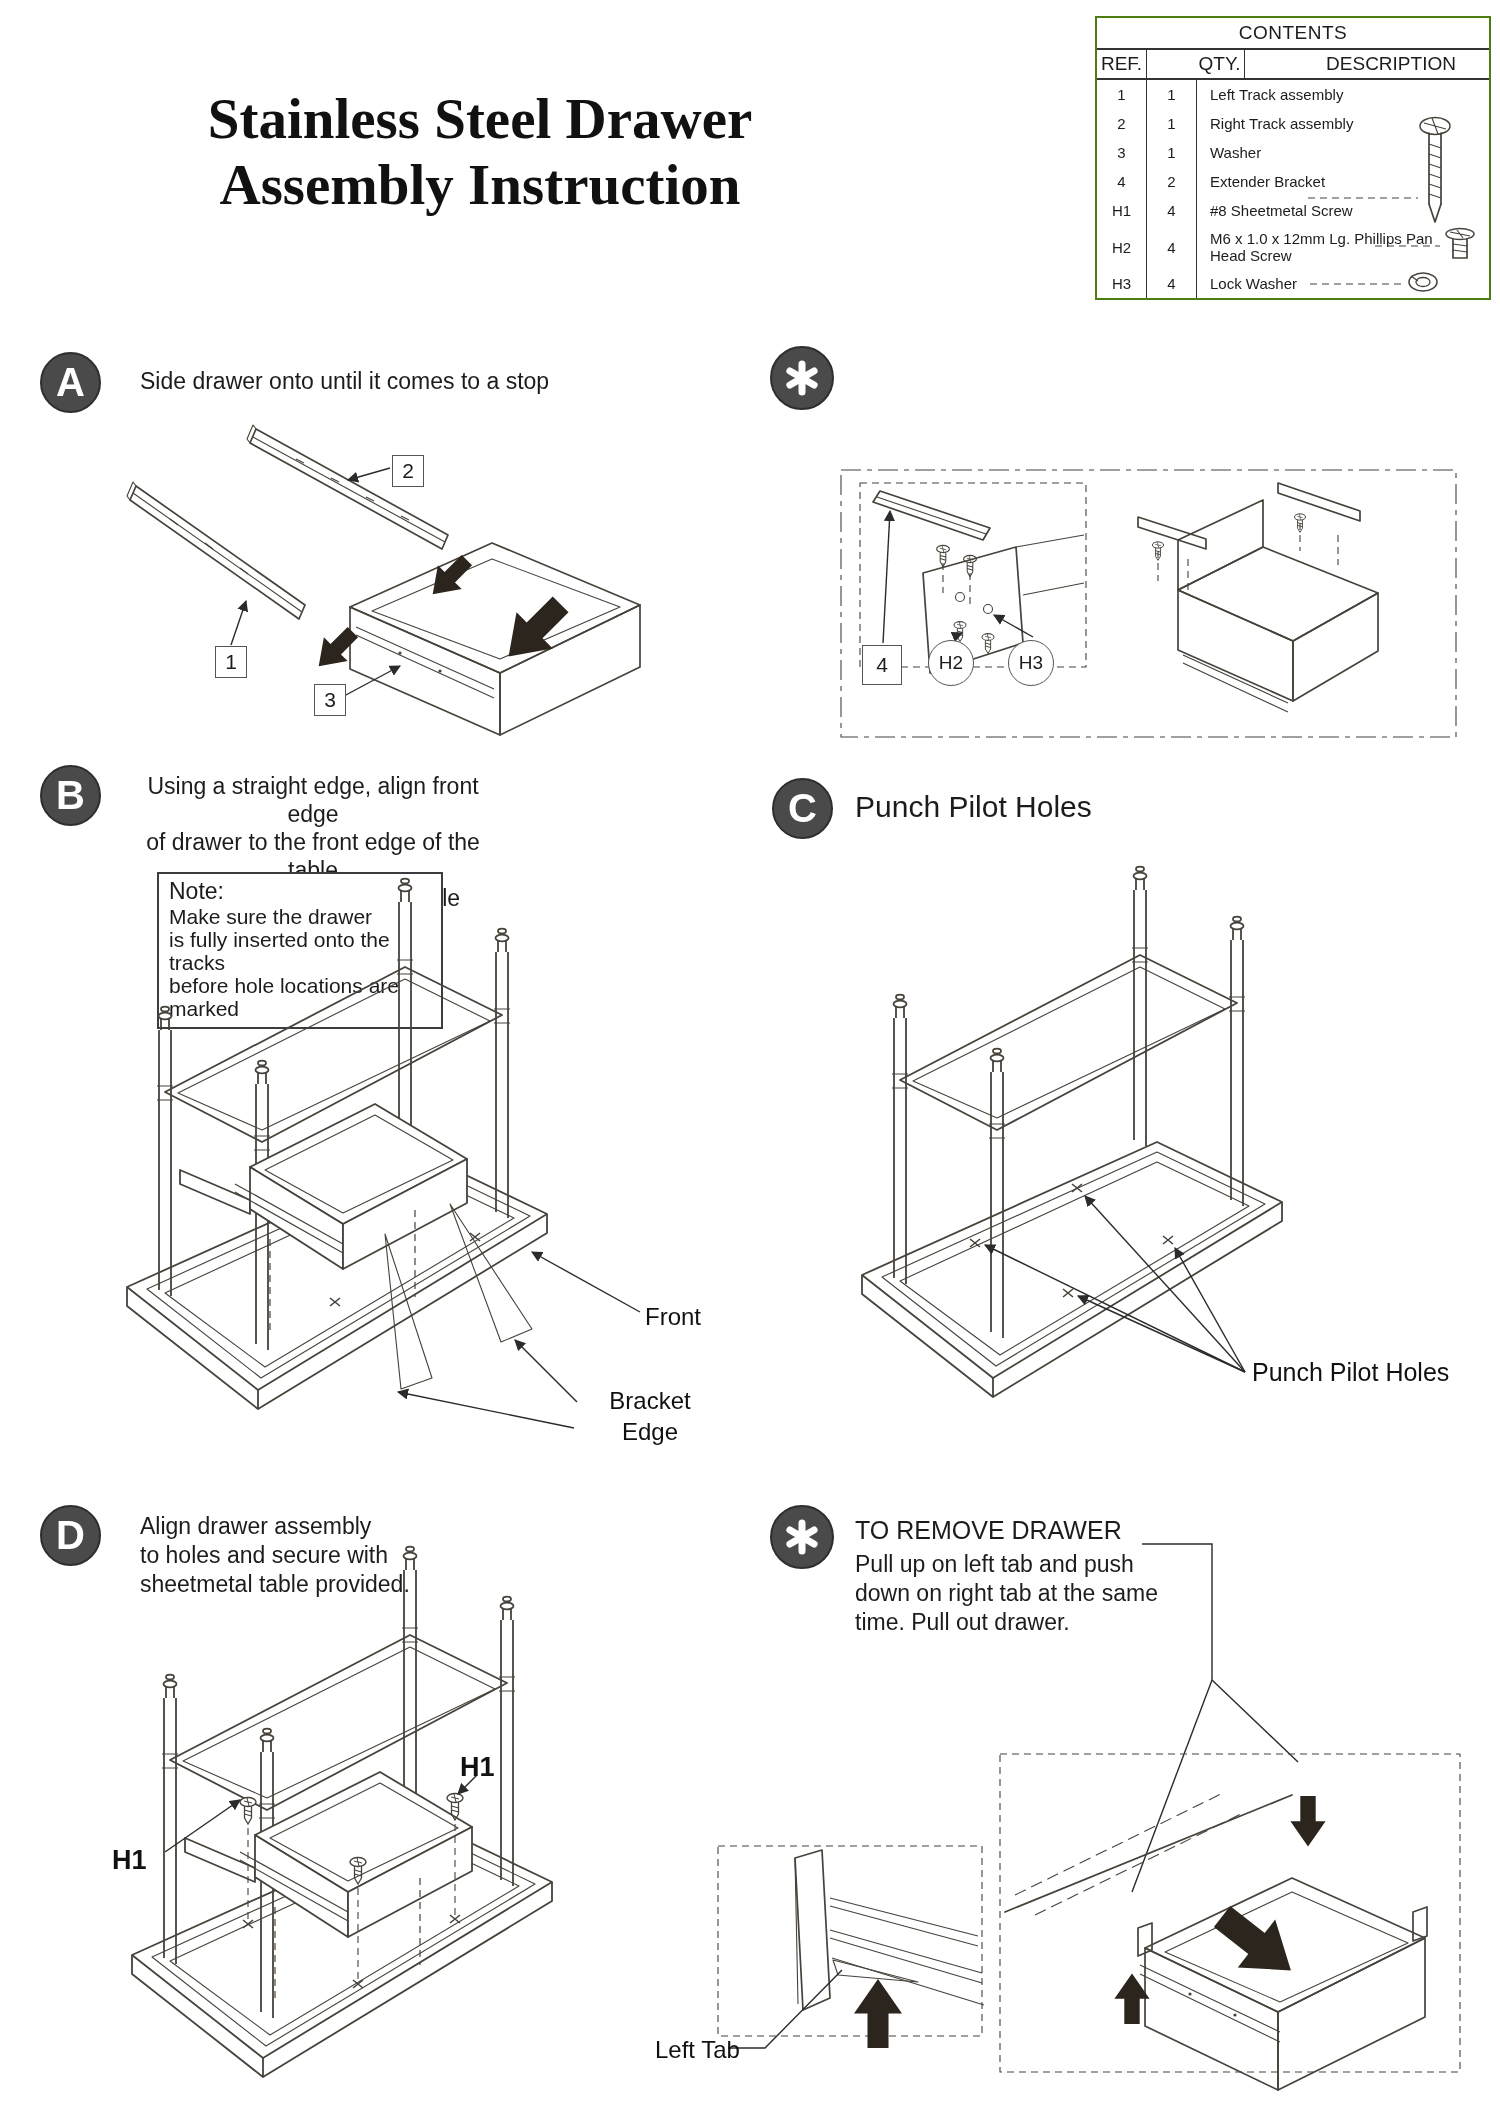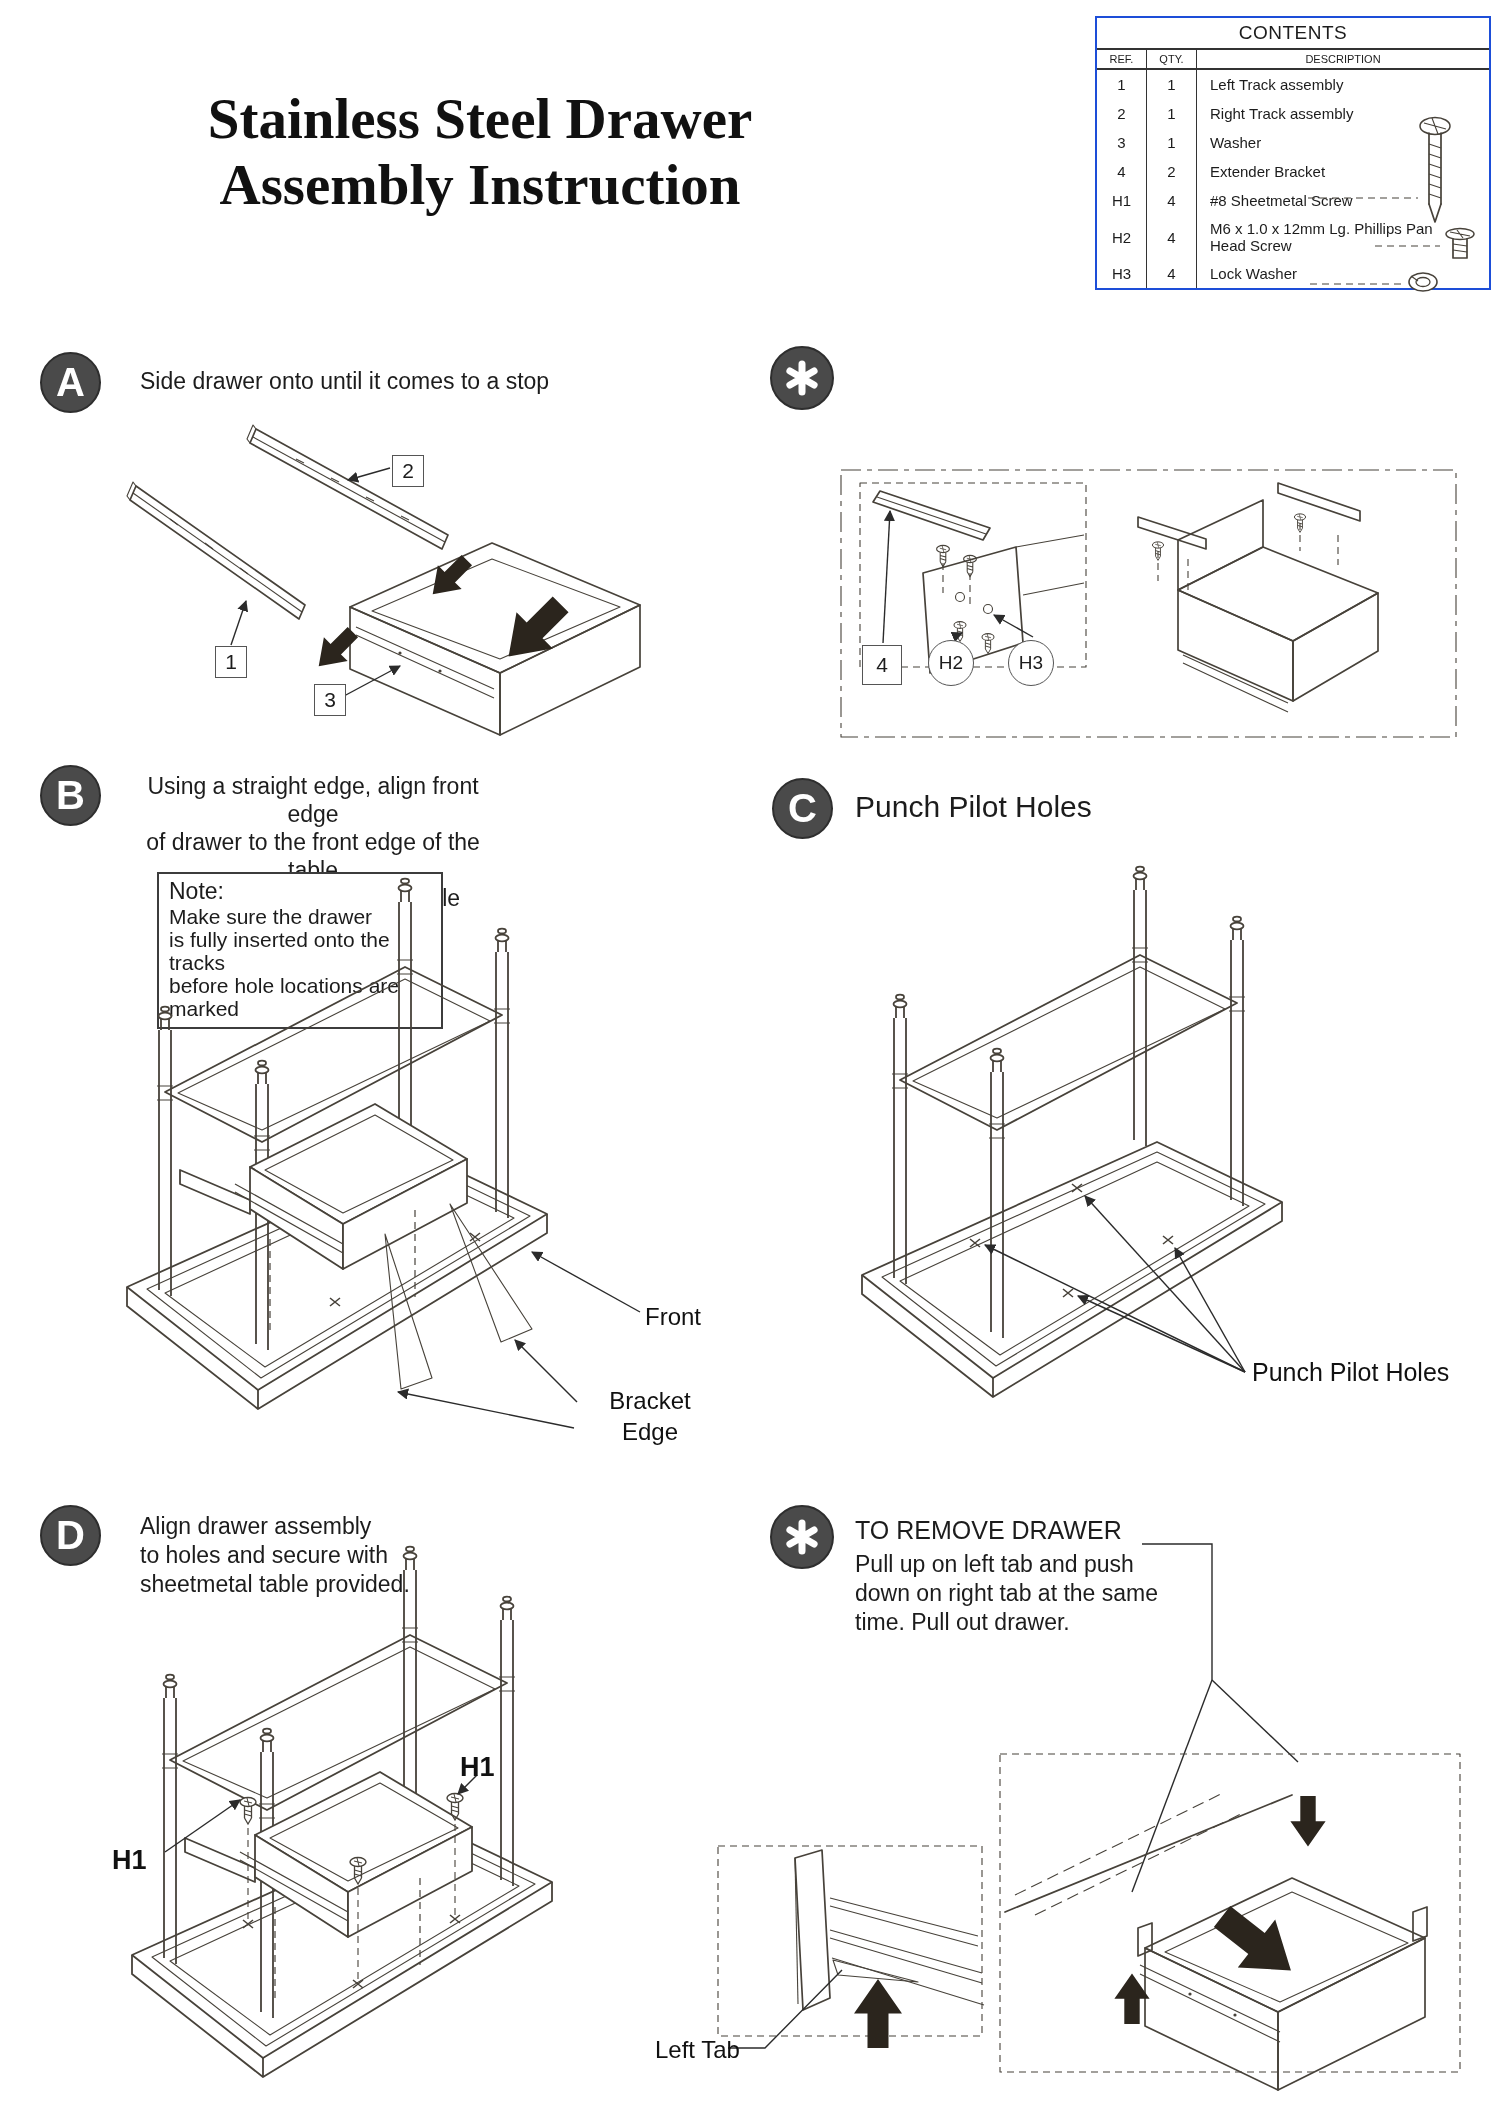--- a/index.html
+++ b/index.html
@@ -4,24 +4,24 @@
 <style>
   html,body{margin:0;padding:0;background:#e8e8e8;}
   #page{position:relative;width:1500px;height:2122px;background:#ffffff;
         font-family:"Liberation Sans",sans-serif;color:#1c1c1c;overflow:hidden;}
   .abs{position:absolute;}
   
   #doc-title{left:60px;top:86px;width:840px;text-align:center;
              font-family:"Liberation Serif",serif;font-weight:bold;
              font-size:57px;line-height:66px;color:#111;}
   
-  #contents{left:1095px;top:16px;width:392px;border:2px solid #1d4ed8;background:#fff;}
+  #contents{left:1095px;top:16px;width:392px;border:2px solid #4d7c0f;background:#fff;}
   #contents .t-title{border-bottom:2px solid #333;text-align:center;font-size:19px;
                      padding:4px 0;letter-spacing:.5px;}
-  #contents .hdr{display:flex;border-bottom:2px solid #333;font-size:11px;}
+  #contents .hdr{display:flex;border-bottom:2px solid #333;font-size:19px;gap:48px;}
   #contents .hdr>div{padding:3px 0;text-align:center;}
   #contents .c-ref{width:49px;border-right:1.5px solid #333;}
   #contents .c-qty{width:49px;border-right:1.5px solid #333;}
   #contents .c-desc{flex:1;}
   #contents .row{display:flex;font-size:15px;}
   #contents .row>.c-ref,#contents .row>.c-qty{display:flex;align-items:center;justify-content:center;}
   #contents .row>.c-desc{padding:0 4px 0 13px;display:flex;align-items:center;text-align:left;}
   .rh{height:29px;} .rh2{height:44px;}
   
   .badge{width:57px;height:57px;border-radius:50%;background:#4a4a4a;border:2px solid #2e2e2e;

